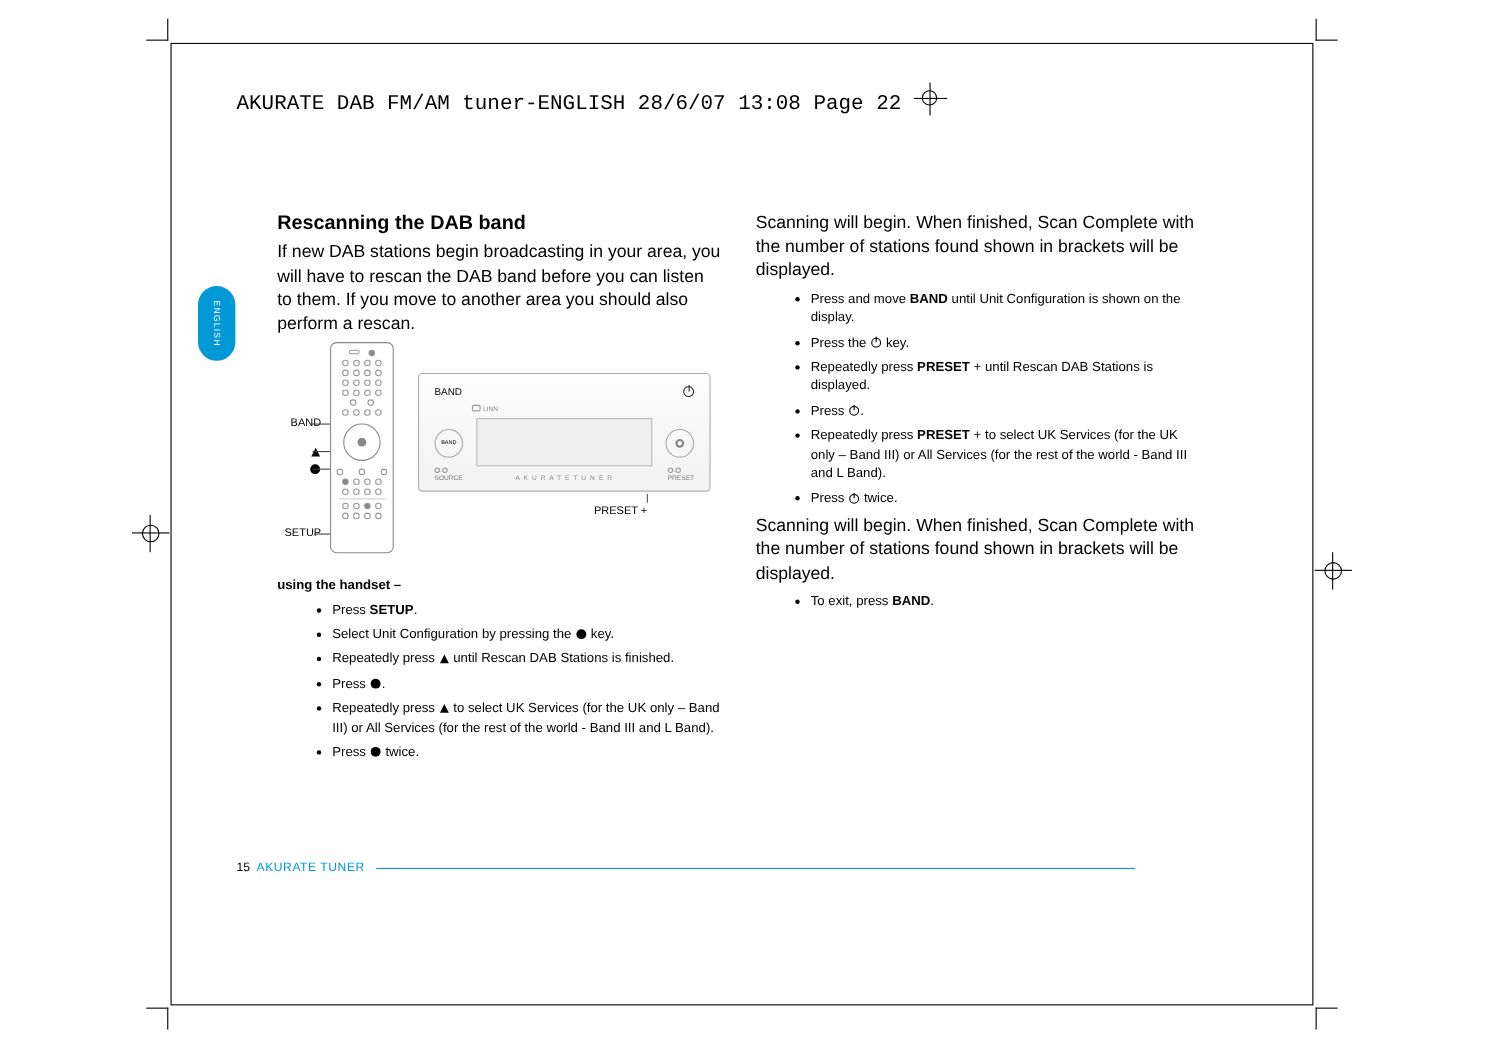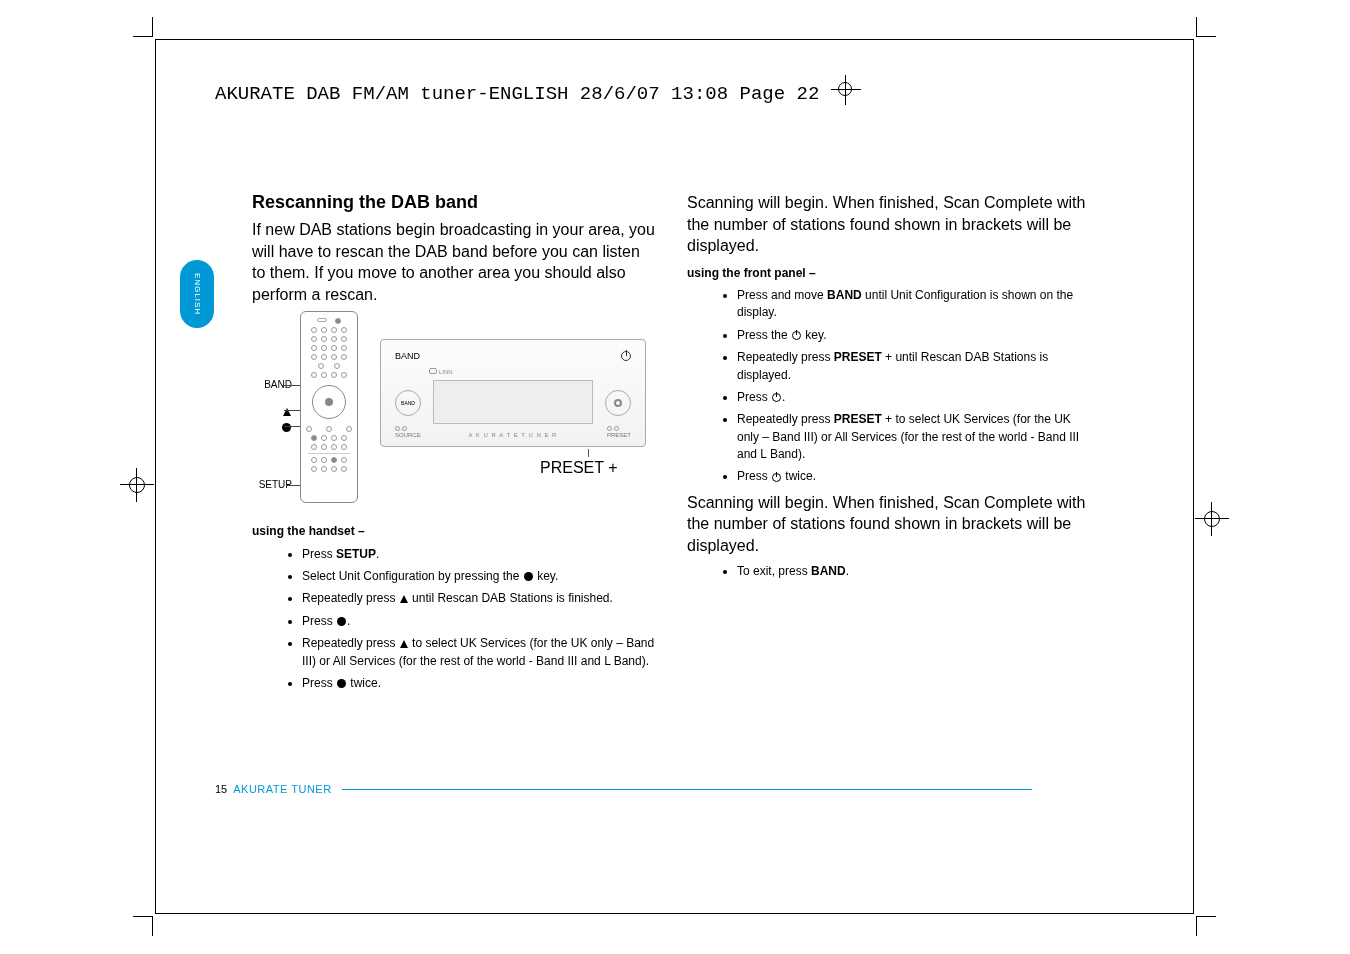--- a/index.html
+++ b/index.html
@@ -130,21 +130,21 @@
   .device .knob-l { left:14px; }
   .device .knob-r { right:14px; }
   .device .tiny { position:absolute; bottom:8px; font-size:6px; color:#777;}
   .device .tiny.l { left:14px; }
   .device .tiny.r { right:14px; }
   .device .brand { position:absolute; bottom:8px; left:0; right:0; text-align:center; font-size:6px; color:#888; letter-spacing:1px;}
   .pwr-icon { width:10px; height:10px; border:1.2px solid #333; border-radius:50%; position:relative; display:inline-block; vertical-align:middle;}
   .pwr-icon::after { content:""; position:absolute; left:4px; top:-2px; width:1.2px; height:6px; background:#333;}
   .pwr-sm { width:9px; height:9px; border:1.3px solid #000; border-radius:50%; position:relative; display:inline-block; vertical-align:middle; margin:0 1px;}
   .pwr-sm::after { content:""; position:absolute; left:3px; top:-2px; width:1.3px; height:5px; background:#000;}
-  .dlabel { position:absolute; font-size:16px; }
+  .dlabel { position:absolute; font-size:10px; }
 
   .lcd {
     width: 197px; height: 60px;
     background: #000;
     color: #e8e8e8;
     font-family: "Courier New", monospace;
     font-size: 13px;
     line-height: 18px;
     padding: 4px 8px;
     margin-bottom: 12px;
@@ -318,21 +318,20 @@
       <li><span>Select Unit Configuration by pressing the </span><span class="icon-circle"></span><span> key.</span></li>
       <li><span>Repeatedly press </span><span class="icon-tri"></span><span> until Rescan DAB Stations is finished.</span></li>
       <li><span>Press </span><span class="icon-circle"></span><span>.</span></li>
       <li><span>Repeatedly press </span><span class="icon-tri"></span><span> to select UK Services (for the UK only – Band III) or All Services (for the rest of the world - Band III and L Band).</span></li>
       <li><span>Press </span><span class="icon-circle"></span><span> twice.</span></li>
     </ul>
   </div>
 
   <div class="col">
     <p>Scanning will begin. When finished, Scan Complete with the number of stations found shown in brackets will be displayed.</p>
-    <p class="sub">using the front panel –</p>
     <ul>
       <li><span>Press and move </span><span class="bold">BAND</span><span> until Unit Configuration is shown on the display.</span></li>
       <li><span>Press the </span><span class="pwr-sm"></span><span> key.</span></li>
       <li><span>Repeatedly press </span><span class="bold">PRESET</span><span> + until Rescan DAB Stations is displayed.</span></li>
       <li><span>Press </span><span class="pwr-sm"></span><span>.</span></li>
       <li><span>Repeatedly press </span><span class="bold">PRESET</span><span> + to select UK Services (for the UK only – Band III) or All Services (for the rest of the world - Band III and L Band).</span></li>
       <li><span>Press </span><span class="pwr-sm"></span><span> twice.</span></li>
     </ul>
     <p>Scanning will begin. When finished, Scan Complete with the number of stations found shown in brackets will be displayed.</p>
     <ul>

